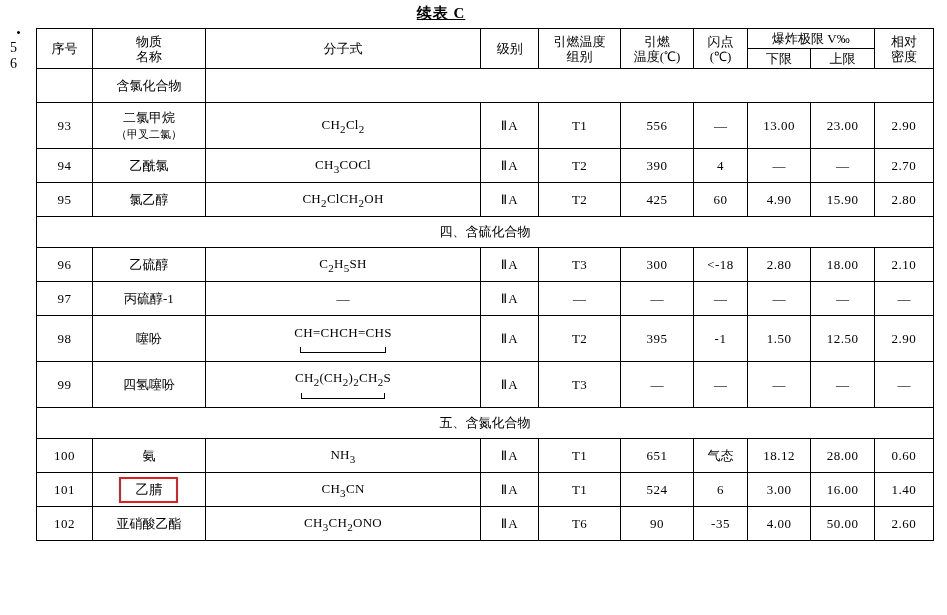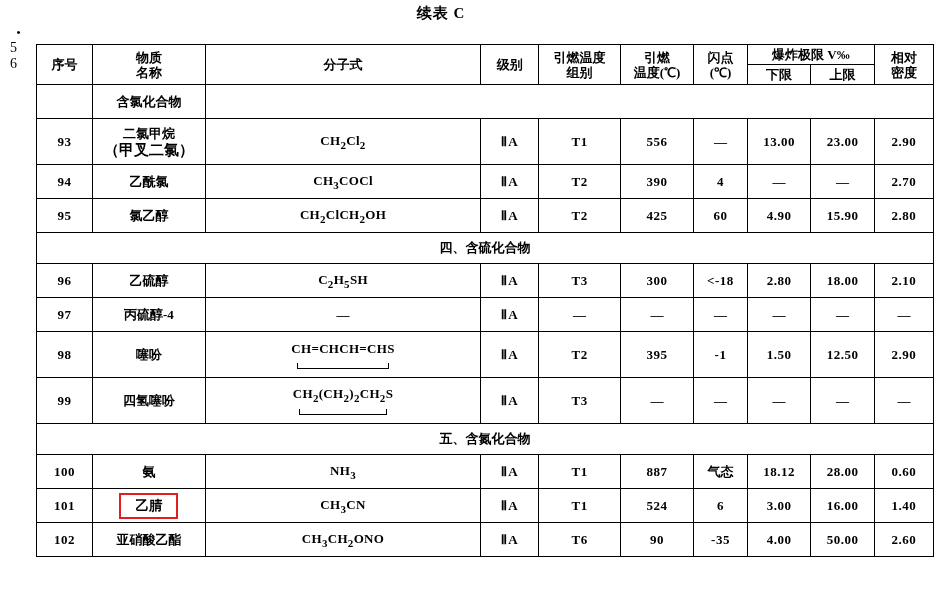--- a/index.html
+++ b/index.html
@@ -46,29 +46,29 @@
   .doc-title {
     position: absolute;
     top: 4px;
     left: 0;
     width: 882px;
     text-align: center;
     font-size: 15px;
     font-weight: bold;
     font-family: "Liberation Serif", serif;
     letter-spacing: 1px;
+    text-decoration: underline;
   }
   table.main {
     position: absolute;
     left: 36px;
-    top: 44px;
+    top: 28px;
     width: 898px;
     border-collapse: collapse;
     table-layout: fixed;
-    font-weight: bold;
   }
   table.main td, table.main th {
     border: 1px solid #000;
     text-align: center;
     vertical-align: middle;
     font-size: 13px;
     font-family: "Liberation Serif", serif;
     padding: 0;
   }
   table.main thead td {
@@ -102,21 +102,21 @@
     font-family: "Liberation Serif", serif;
     font-size: 15px;
     letter-spacing: 0.3px;
     margin-top: 12px;
   }
   .formula sub {
     font-size: 11px;
   }
   .subname {
     display: block;
-    font-size: 15px;
+    font-size: 11px;
   }
   .num-cell {
     font-family: "Liberation Serif", serif;
     font-size: 14px;
     letter-spacing: 0.5px;
   }
   .grade {
     font-family: "Liberation Serif", serif;
     font-size: 14px;
     letter-spacing: 1px;
@@ -264,21 +264,21 @@
         <td class="num-cell">T3</td>
         <td class="num-cell">300</td>
         <td class="num-cell">&lt;-18</td>
         <td class="num-cell">2.80</td>
         <td class="num-cell">18.00</td>
         <td class="num-cell">2.10</td>
       </tr>
 
       <tr class="row-h">
         <td class="num-cell">97</td>
-        <td class="name-cell">丙硫醇-4</td>
+        <td class="name-cell">丙硫醇-1</td>
         <td class="dash">—</td>
         <td class="grade">ⅡA</td>
         <td class="dash">—</td>
         <td class="dash">—</td>
         <td class="dash">—</td>
         <td class="dash">—</td>
         <td class="dash">—</td>
         <td class="dash">—</td>
       </tr>
 
@@ -321,21 +321,21 @@
       <tr class="sect-row">
         <td colspan="10">五、含氮化合物</td>
       </tr>
 
       <tr class="row-h">
         <td class="num-cell">100</td>
         <td class="name-cell">氨</td>
         <td class="formula">NH<sub>3</sub></td>
         <td class="grade">ⅡA</td>
         <td class="num-cell">T1</td>
-        <td class="num-cell">887</td>
+        <td class="num-cell">651</td>
         <td class="cn">气态</td>
         <td class="num-cell">18.12</td>
         <td class="num-cell">28.00</td>
         <td class="num-cell">0.60</td>
       </tr>
 
       <tr class="row-h">
         <td class="num-cell">101</td>
         <td>
           <span class="highlight-box">乙腈</span>

